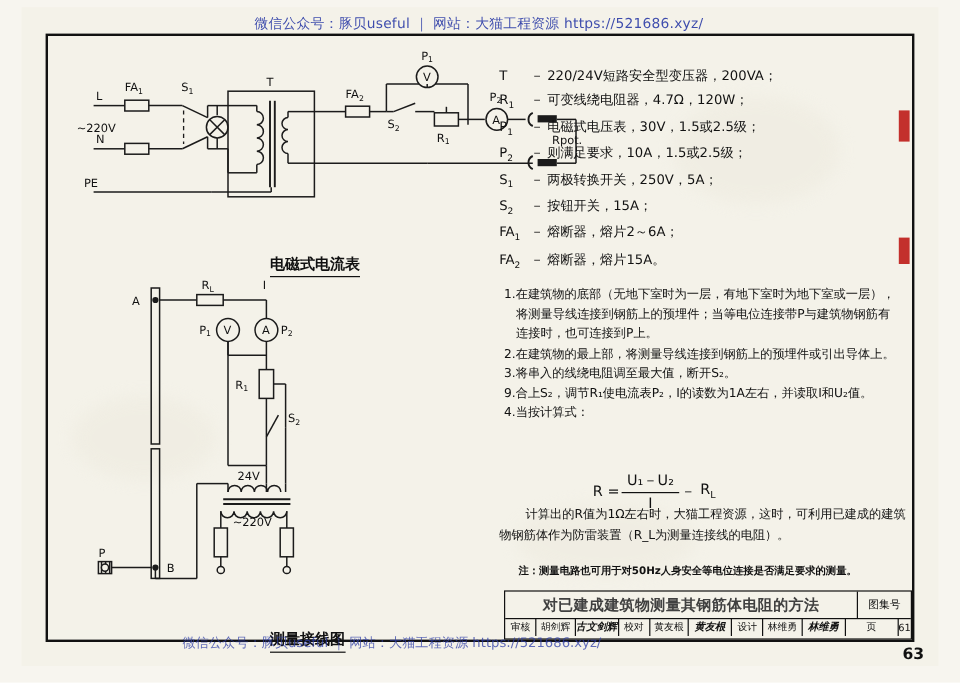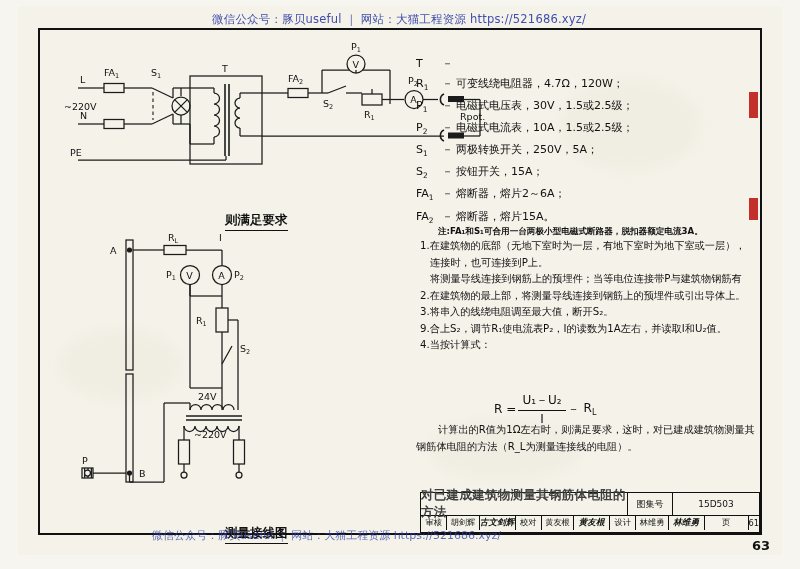--- a/index.html
+++ b/index.html
@@ -205,21 +205,21 @@
         <text class="lbl" x="95" y="28">S<tspan class="lbl-s" dy="2">1</tspan></text>
         <text class="lbl" x="166" y="24">T</text>
         <text class="lbl" x="232" y="34">FA<tspan class="lbl-s" dy="2">2</tspan></text>
         <text class="lbl" x="295" y="2">P<tspan class="lbl-s" dy="2">1</tspan></text>
         <text class="lbl" x="267" y="59">S<tspan class="lbl-s" dy="2">2</tspan></text>
         <text class="lbl" x="308" y="70">R<tspan class="lbl-s" dy="2">1</tspan></text>
         <text class="lbl" x="352" y="36">P<tspan class="lbl-s" dy="2">2</tspan></text>
         <text class="lbl" x="404" y="72">Rpot.</text>
       </svg>
 
-      <div class="caption" id="cap-top">则满足要求</div>
+      <div class="caption" id="cap-top">电磁式电流表</div>
 
       <svg id="svg-bot" width="320" height="260" style="position:absolute;left:40px;top:198px;">
 
         <rect class="ln" x="46" y="12" width="7" height="130"></rect>
         <rect class="ln" x="46" y="146" width="7" height="108"></rect>
 
         <circle class="solid" cx="49.5" cy="22" r="2.6"></circle>
         <circle class="solid" cx="49.5" cy="245" r="2.6"></circle>
 
         <line class="ln" x1="53" y1="22" x2="84" y2="22"></line>
@@ -290,35 +290,36 @@
         <text class="lbl" x="118" y="172">24V</text>
         <text class="lbl" x="114" y="210">~220V</text>
       </svg>
 
       <div class="caption" id="cap-bot">测量接线图</div>
 
       <div id="legend">
         <div class="leg-row">
           <span class="leg-sym">T</span>
           <span class="leg-dash">－</span>
+          <span class="leg-txt">220/24V短路安全型变压器，200VA；</span>
         </div>
         <div class="leg-row">
           <span class="leg-sym">R<sub>1</sub></span>
           <span class="leg-dash">－</span>
           <span class="leg-txt">可变线绕电阻器，4.7Ω，120W；</span>
         </div>
         <div class="leg-row">
           <span class="leg-sym">P<sub>1</sub></span>
           <span class="leg-dash">－</span>
           <span class="leg-txt">电磁式电压表，30V，1.5或2.5级；</span>
         </div>
         <div class="leg-row">
           <span class="leg-sym">P<sub>2</sub></span>
           <span class="leg-dash">－</span>
-          <span class="leg-txt">电磁式电流表，10A，1.5或2.5级；</span>
+          <span class="leg-txt">则满足要求，10A，1.5或2.5级；</span>
         </div>
         <div class="leg-row">
           <span class="leg-sym">S<sub>1</sub></span>
           <span class="leg-dash">－</span>
           <span class="leg-txt">两极转换开关，250V，5A；</span>
         </div>
         <div class="leg-row">
           <span class="leg-sym">S<sub>2</sub></span>
           <span class="leg-dash">－</span>
           <span class="leg-txt">按钮开关，15A；</span>
@@ -328,26 +329,25 @@
           <span class="leg-dash">－</span>
           <span class="leg-txt">熔断器，熔片2～6A；</span>
         </div>
         <div class="leg-row">
           <span class="leg-sym">FA<sub>2</sub></span>
           <span class="leg-dash">－</span>
           <span class="leg-txt">熔断器，熔片15A。</span>
         </div>
       </div>
 
-      <div id="note1">注:FA₁和S₁可合用一台两极小型电磁式断路器，脱扣器额定电流3A。</div>
 
       <div id="steps">
         <div class="step">1.在建筑物的底部（无地下室时为一层，有地下室时为地下室或一层），</div>
+        <div class="step" style="text-indent:10px;">将测量导线连接到钢筋上的预埋件；当等电位连接带P与建筑物钢筋有</div>
         <div class="step" style="text-indent:10px;">连接时，也可连接到P上。</div>
-        <div class="step" style="text-indent:10px;">将测量导线连接到钢筋上的预埋件；当等电位连接带P与建筑物钢筋有</div>
         <div class="step">2.在建筑物的最上部，将测量导线连接到钢筋上的预埋件或引出导体上。</div>
         <div class="step">3.将串入的线绕电阻调至最大值，断开S₂。</div>
         <div class="step">9.合上S₂，调节R₁使电流表P₂，I的读数为1A左右，并读取I和U₂值。</div>
         <div class="step">4.当按计算式：</div>
       </div>
 
       <div id="formula">
         <table>
           <tbody>
               <tr>
@@ -357,27 +357,27 @@
             <td rowspan="2">－</td>
             <td rowspan="2">R<sub>L</sub></td>
           </tr>
           <tr>
             <td class="frac-bot">I</td>
           </tr>
         </tbody>
           </table>
       </div>
 
-      <div id="para">计算出的R值为1Ω左右时，则满足要求，这时，对已建成建筑物测量其钢筋体电阻的方法（R_L为测量连接线的电阻）。</div>
+      <div id="para">计算出的R值为1Ω左右时，大猫工程资源，这时，可利用已建成的建筑物钢筋体作为防雷装置（R_L为测量连接线的电阻）。</div>
+      <div id="note2">注：测量电路也可用于对50Hz人身安全等电位连接是否满足要求的测量。</div>
 
       <div id="titleblock">
         <div id="tb-main">
           <div id="tb-title">对已建成建筑物测量其钢筋体电阻的方法</div>
           <div id="tb-atlas-lbl">图集号</div>
-          <div id="tb-atlas-val">15D503</div>
         </div>
         <div id="tb-sign">
           <div class="tbc" style="width:26px;">审核</div>
           <div class="tbc" style="width:32px;">胡剑辉</div>
           <div class="tbc sigfont" style="width:36px;">古文剑辉</div>
           <div class="tbc" style="width:26px;">校对</div>
           <div class="tbc" style="width:32px;">黄友根</div>
           <div class="tbc sigfont" style="width:36px;">黄友根</div>
           <div class="tbc" style="width:26px;">设计</div>
           <div class="tbc" style="width:32px;">林维勇</div>

